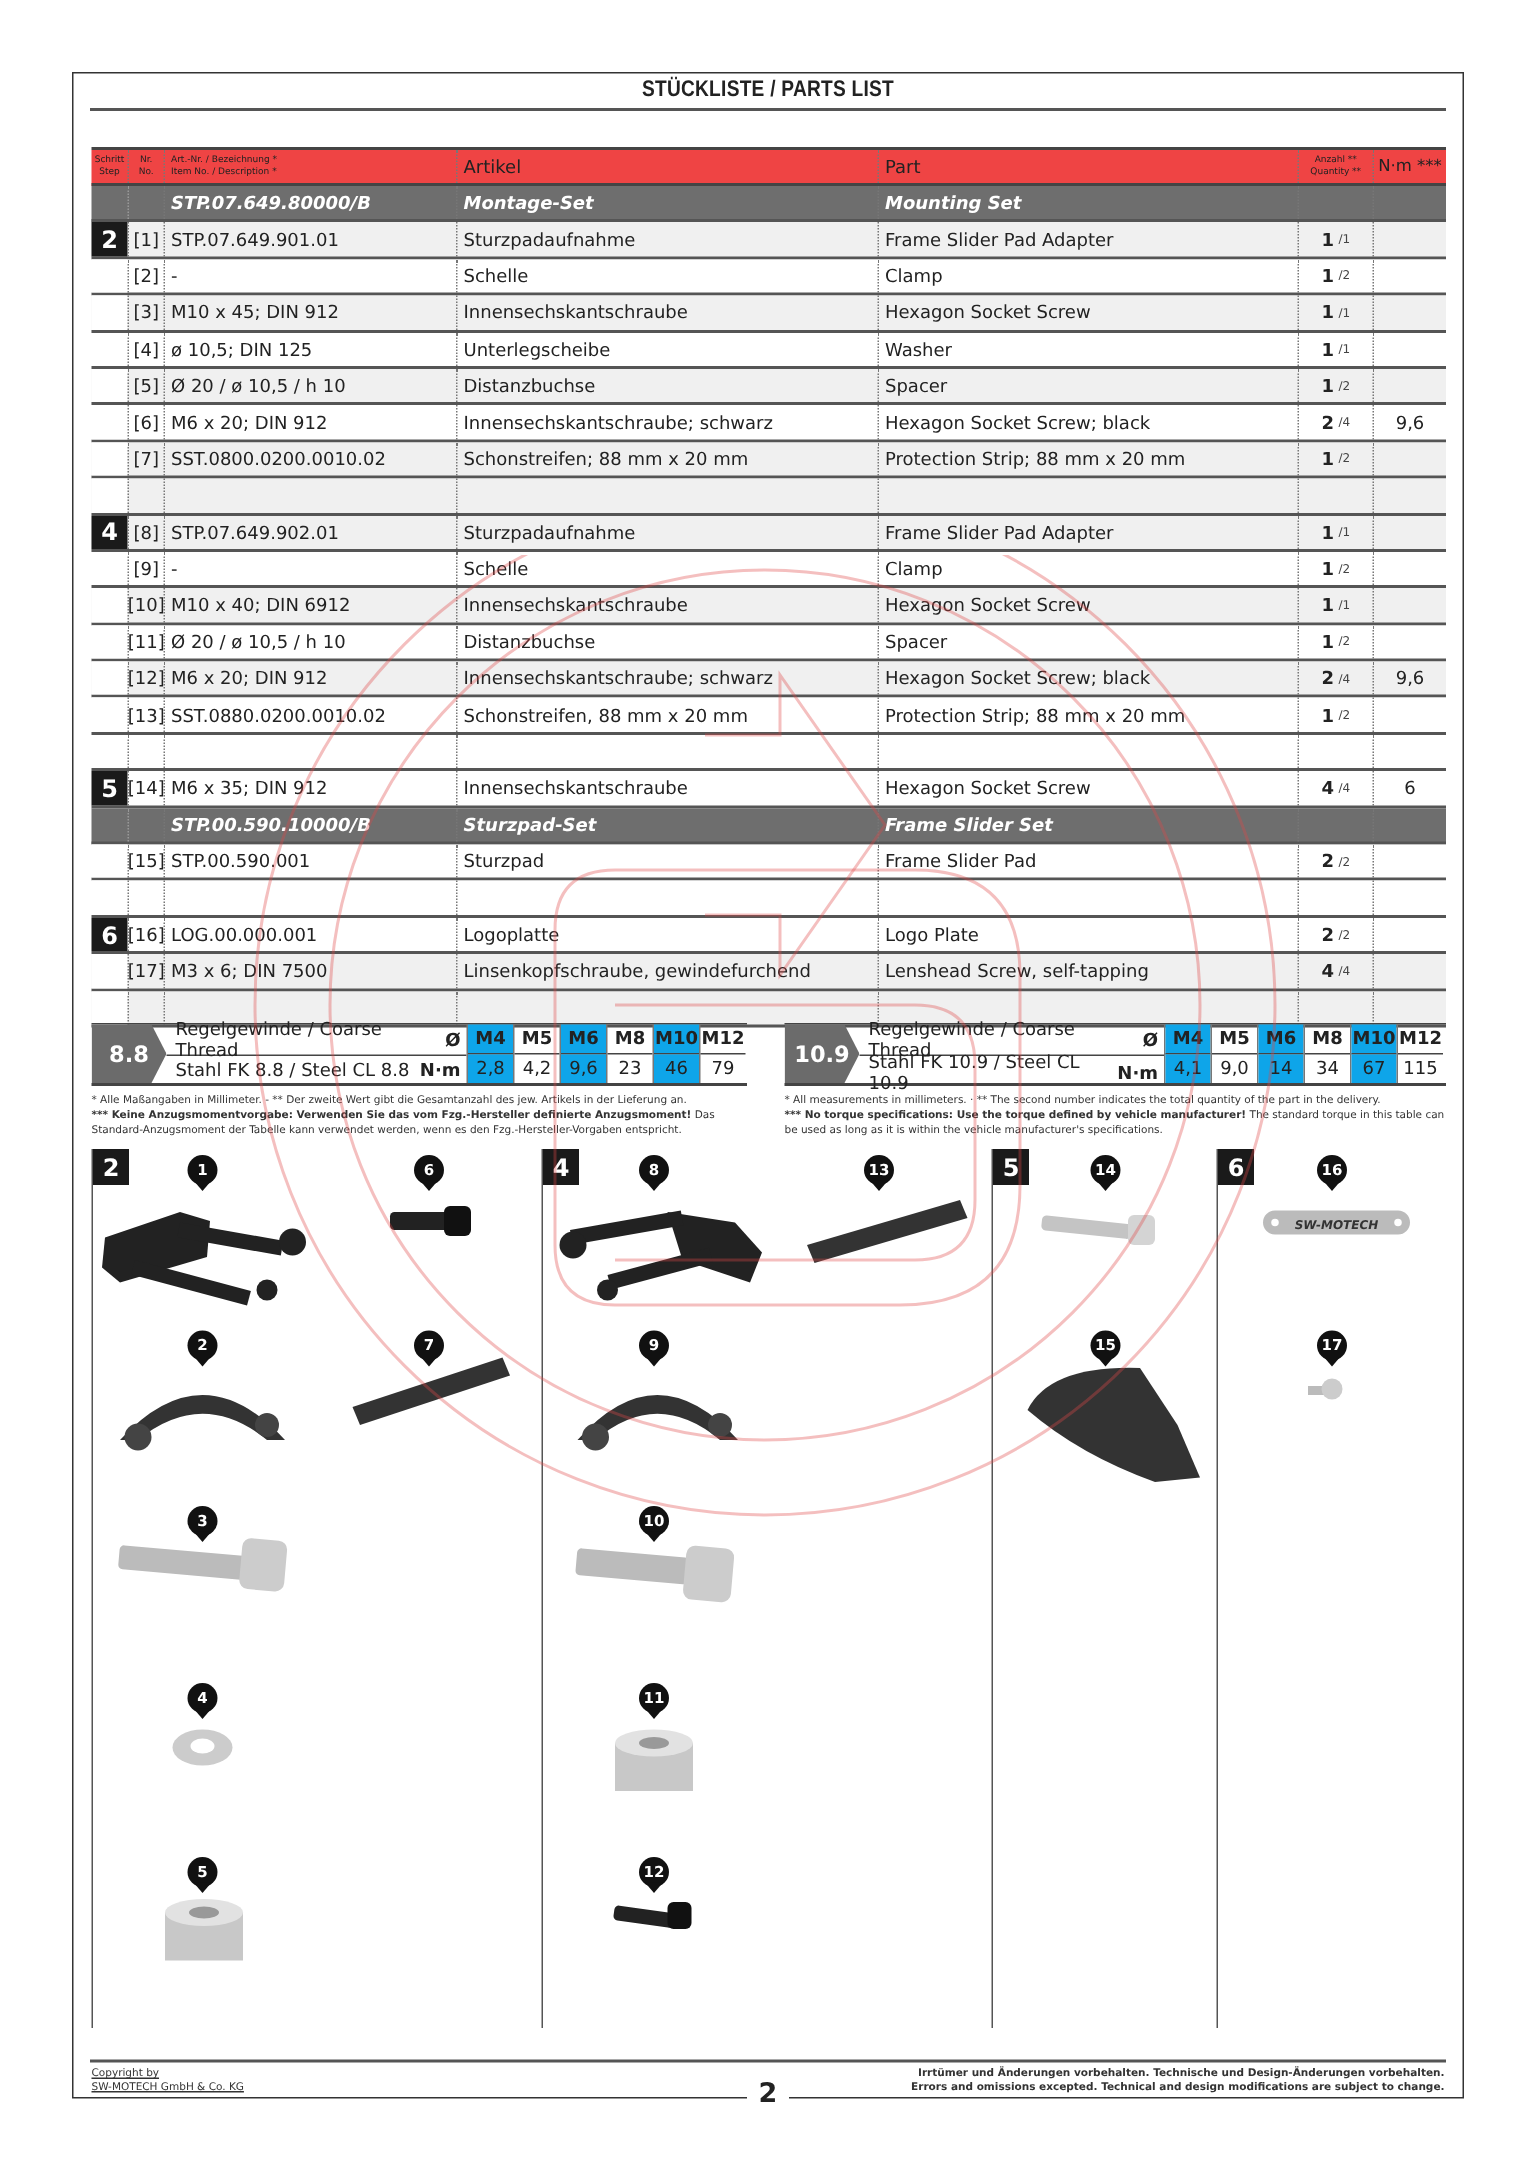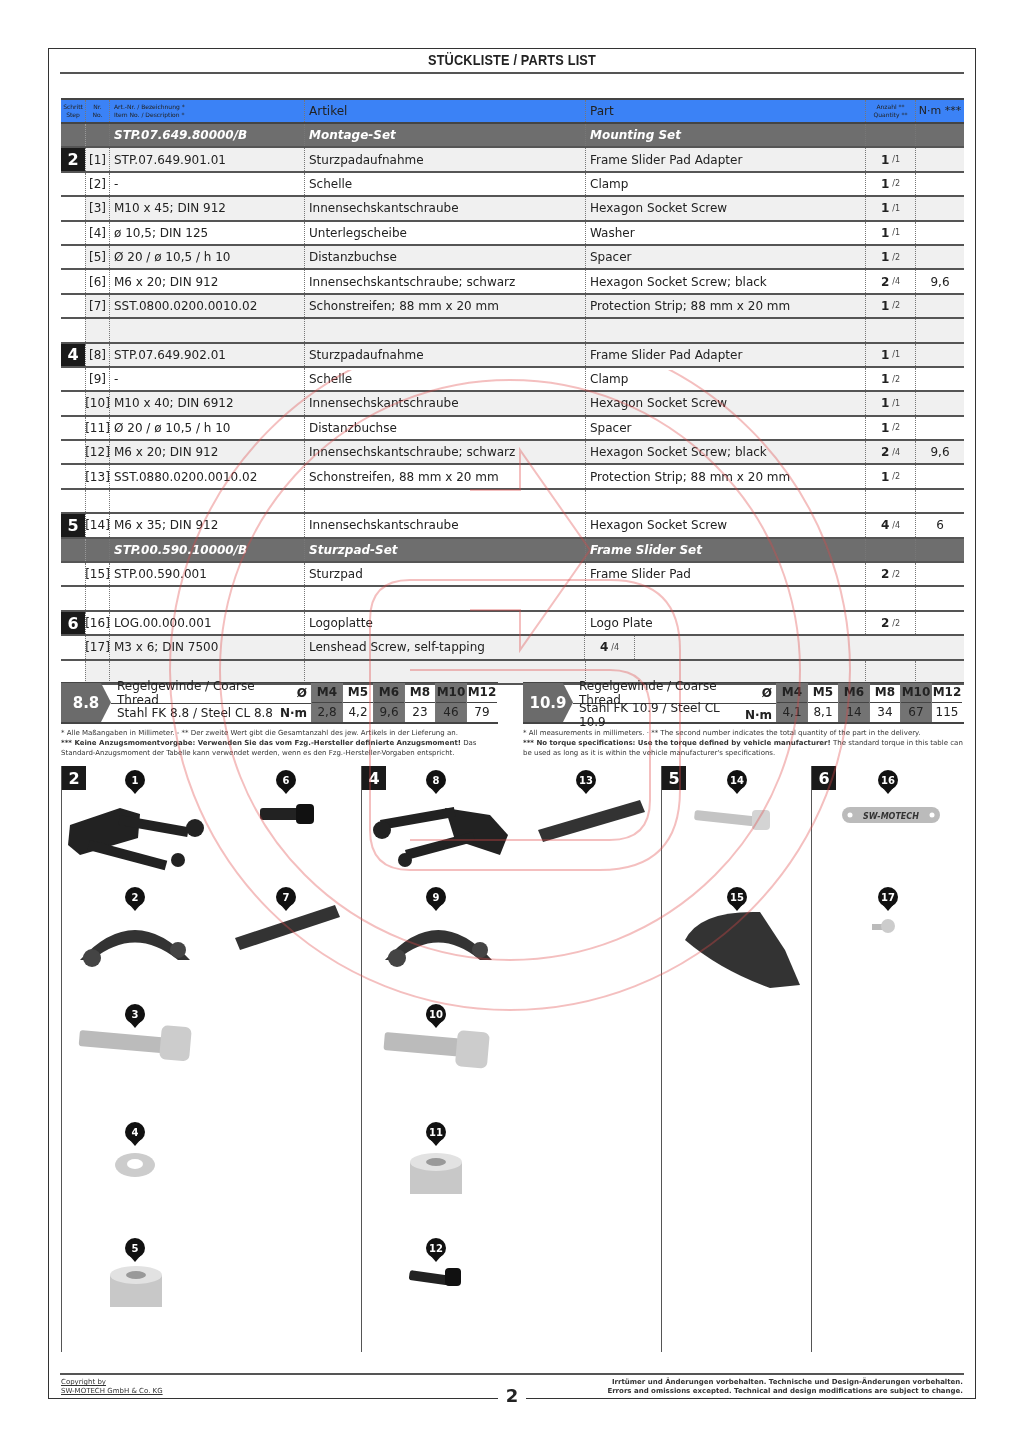--- a/index.html
+++ b/index.html
@@ -4,21 +4,21 @@
 <style>
   * { box-sizing: border-box; margin: 0; padding: 0; }
   body { width: 1024px; height: 1448px; background: #fff; font-family: "DejaVu Sans", sans-serif; color: #222; position: relative; overflow: hidden; }
   .page-frame { position: absolute; left: 48px; top: 48px; width: 928px; height: 1351px; border: 1.5px solid #333; }
   .title { position: absolute; left: 60px; top: 51px; width: 904px; text-align: center; font-family: "Liberation Sans", sans-serif; font-weight: bold; font-size: 15px; letter-spacing: 0.2px; transform: scaleX(0.85); color: #222; }
   .title-rule { position: absolute; left: 60px; top: 72px; width: 904px; height: 2px; background: #555; }
 
   
   .parts { position: absolute; left: 61px; top: 98px; width: 903px; border-top: 2px solid #444; }
   .prow { position: relative; height: 24.4px; display: flex; border-bottom: 2px solid #555; font-size: 12px; align-items: center; }
-  .prow.head { height: 24px; border-bottom: 2px solid #444; background: #3b82f6; }
+  .prow.head { height: 24px; border-bottom: 2px solid #444; background: #ef4444; }
   .prow.alt { background: #f0f0f0; }
   .prow.white { background: #fff; }
   .prow.set { background: #6e6e6e; color: #fff; font-style: italic; font-weight: bold; }
   .c { height: 100%; display: flex; align-items: center; border-right: 1px dotted #777; white-space: nowrap; overflow: hidden; }
   .c-step { width: 24px; justify-content: center; font-weight: bold; font-size: 16px; border-right: none; }
   .c-step.on { background: #1a1a1a; color: #fff; }
   .c-nr { width: 25px; justify-content: center; font-size: 12px; }
   .c-art { width: 195px; padding-left: 4px; }
   .c-de { width: 281px; padding-left: 4px; }
   .c-en { width: 280px; padding-left: 4px; }
@@ -36,21 +36,21 @@
   .torque { position: absolute; top: 682px; height: 42px; display: flex; border-bottom: 2px solid #444; border-top: 1px solid #444; }
   .torque .grade { width: 50px; background: #6b6b6b; color: #fff; font-weight: bold; font-size: 15px; display: flex; align-items: center; justify-content: center; clip-path: polygon(0 0, 80% 0, 100% 50%, 80% 100%, 0 100%); }
   .torque .label-col { display: flex; flex-direction: column; }
   .torque .lrow { height: 21px; display: flex; align-items: center; font-size: 12px; padding-left: 6px; justify-content: space-between; padding-right: 4px; border-bottom: 1px solid #444; }
   .torque .lrow:last-child { border-bottom: none; }
   .torque .sym { font-weight: bold; margin-left: 6px; }
   .torque .vals { display: flex; }
   .torque .vcol { width: 31px; display: flex; flex-direction: column; border-left: 1px solid #777; }
   .torque .vcol .v { height: 21px; display: flex; align-items: center; justify-content: center; font-size: 12px; }
   .torque .vcol .v.h { font-weight: bold; border-bottom: 1px solid #444; }
-  .torque .vcol.shade .v { background: #737373; text-align: center; }
+  .torque .vcol.shade .v { background: #0ea5e9; text-align: center; }
   .notes { position: absolute; top: 728px; font-size: 7px; line-height: 10px; color: #333; }
   .notes b { font-weight: bold; }
 
   
   .step-col { position: absolute; top: 766px; height: 586px; border-left: 1.5px solid #555; }
   .step-badge { position: absolute; top: 0; left: 0; width: 24px; height: 24px; background: #1a1a1a; color: #fff; font-weight: bold; font-size: 16px; display: flex; align-items: center; justify-content: center; }
   .pin { position: absolute; width: 22px; height: 26px; }
   .pin .dot { width: 20px; height: 20px; border-radius: 50%; background: #111; color: #fff; font-size: 10px; font-weight: bold; display: flex; align-items: center; justify-content: center; }
   .pin .tail { width: 0; height: 0; border-left: 6px solid transparent; border-right: 6px solid transparent; border-top: 7px solid #111; margin: -3px auto 0 4px; }
   .part { position: absolute; }
@@ -332,20 +332,21 @@
         <div class="c c-qty">
           <span class="qty-big">2</span>
           <span class="qty-small">/2</span>
         </div>
         <div class="c c-nm"></div>
       </div>
       <div class="prow alt">
         <div class="c c-step" style="background:#fff"></div>
         <div class="c c-nr" style="border-left:1px dotted #777">[17]</div>
         <div class="c c-art">M3 x 6; DIN 7500</div>
+        <div class="c c-de">Linsenkopfschraube, gewindefurchend</div>
         <div class="c c-en">Lenshead Screw, self-tapping</div>
         <div class="c c-qty">
           <span class="qty-big">4</span>
           <span class="qty-small">/4</span>
         </div>
         <div class="c c-nm"></div>
       </div>
       <div class="prow alt">
         <div class="c c-step" style="background:#fff"></div>
         <div class="c c-nr" style="border-left:1px dotted #777"></div>
@@ -410,21 +411,21 @@
         <span class="sym">N·m</span>
       </div>
   </div>
   <div class="vals" id="tv1">
       <div class="vcol shade">
         <div class="v h">M4</div>
         <div class="v">4,1</div>
       </div>
       <div class="vcol">
         <div class="v h">M5</div>
-        <div class="v">8,1</div>
+        <div class="v">9,0</div>
       </div>
       <div class="vcol shade">
         <div class="v h">M6</div>
         <div class="v">14</div>
       </div>
       <div class="vcol">
         <div class="v h">M8</div>
         <div class="v">34</div>
       </div>
       <div class="vcol shade">

